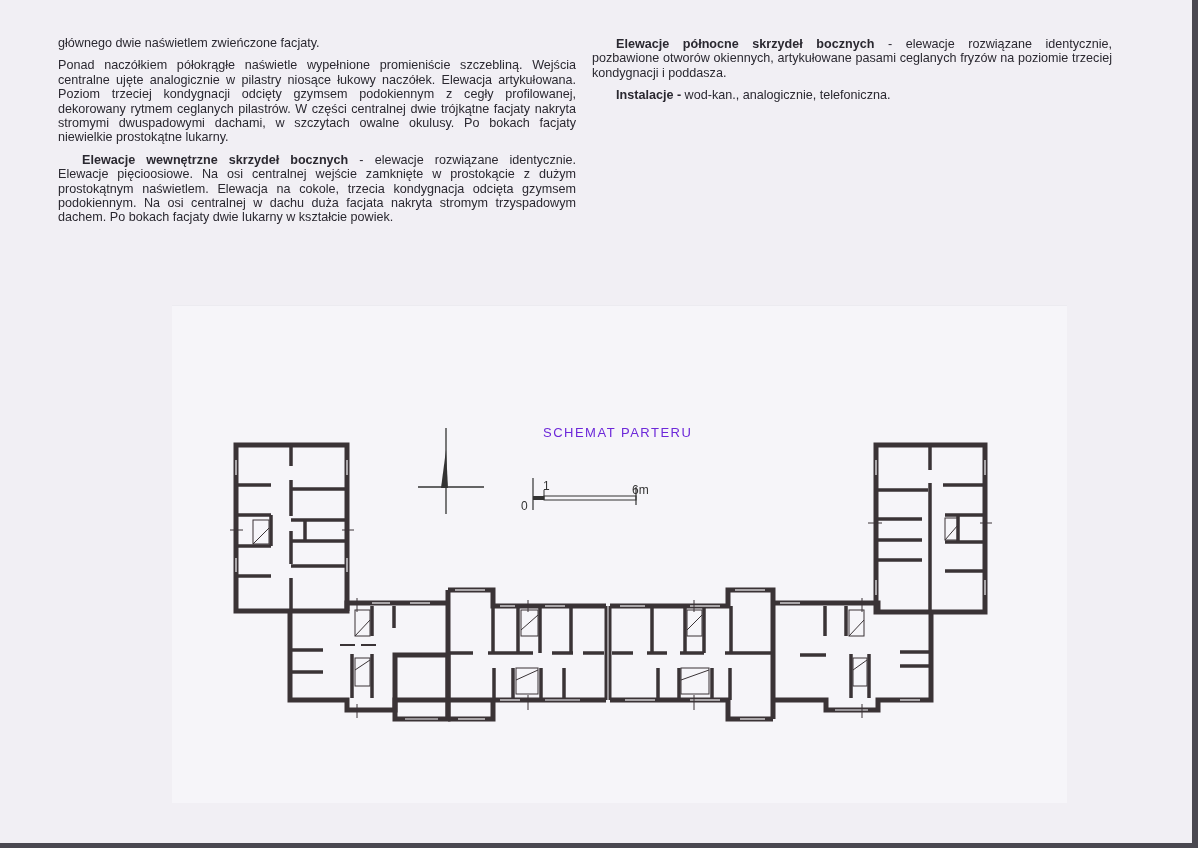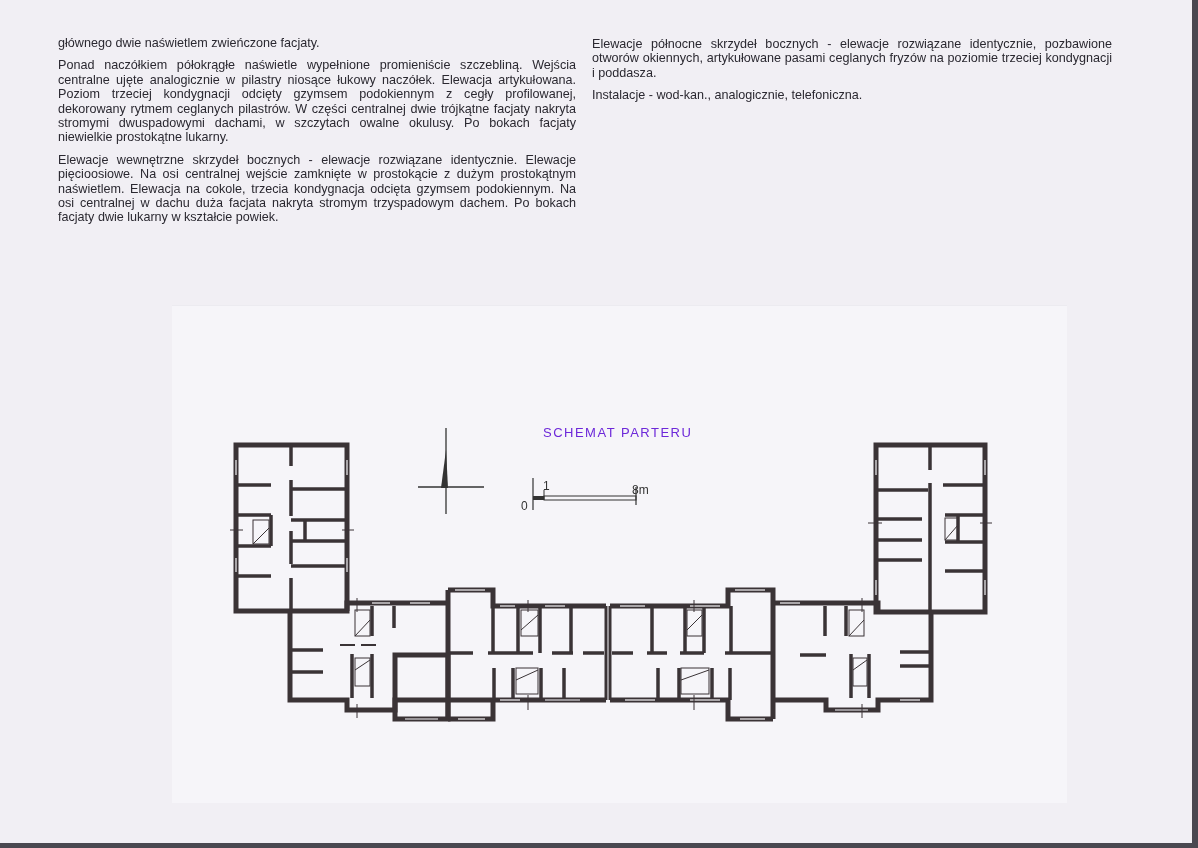--- a/index.html
+++ b/index.html
@@ -3,21 +3,21 @@
 <meta charset="utf-8">
 <style>
   html,body{margin:0;padding:0;}
   body{width:1198px;height:848px;background:#efedf3;position:relative;overflow:hidden;
        font-family:"Liberation Sans",sans-serif;color:#2a2830;}
   .page{position:absolute;left:0;top:0;width:1192px;height:843px;background:#f1eff4;}
   .edge-r{position:absolute;left:1192px;top:0;width:6px;height:848px;background:#4a4850;}
   .edge-b{position:absolute;left:0;top:843px;width:1198px;height:5px;background:#4a4850;}
   .col{position:absolute;font-size:12.6px;line-height:14.4px;text-align:justify;}
   .col p{margin:0 0 8px 0;}
-  .col b{font-weight:normal;}
+  .col b{font-weight:bold;margin-left:24px;}
   .left{left:58px;top:36px;width:518px;}
   .right{left:592px;top:37px;width:520px;}
   .plan-box{position:absolute;left:172px;top:305px;width:895px;height:497px;background:#f6f5f9;
             border-top:1px solid #ecebf0;}
   svg{position:absolute;left:0;top:0;}
   .plan-title{position:absolute;left:543px;top:425px;font-size:13px;letter-spacing:1.5px;color:#6d28d9;}
   .scale-1{position:absolute;left:543px;top:479px;font-size:12px;color:#333;}
   .scale-10{position:absolute;left:632px;top:483px;font-size:12px;color:#333;}
   .scale-0{position:absolute;left:521px;top:499px;font-size:12px;color:#333;}
 </style>
@@ -36,21 +36,21 @@
 
 <div class="col right">
   <p><b>Elewacje północne skrzydeł bocznych</b><span> - elewacje rozwiązane identycznie, pozbawione otworów okiennych, artykułowane pasami ceglanych fryzów na poziomie trzeciej kondygnacji i poddasza.</span></p>
   <p><b>Instalacje -</b><span> wod-kan., analogicznie, telefoniczna.</span></p>
 </div>
 
 <div class="plan-box"></div>
 
 <div class="plan-title">SCHEMAT PARTERU</div>
 <div class="scale-1">1</div>
-<div class="scale-10">8m</div>
+<div class="scale-10">6m</div>
 <div class="scale-0">0</div>
 
 <svg width="1198" height="848">
 
   <g stroke="#333" fill="none">
     <line x1="446" y1="428" x2="446" y2="514" stroke-width="1.3"></line>
     <line x1="418" y1="487" x2="484" y2="487" stroke-width="1.3"></line>
     <polygon points="446,450 441,488 448,488" fill="#333" stroke="none"></polygon>
   </g>
 

